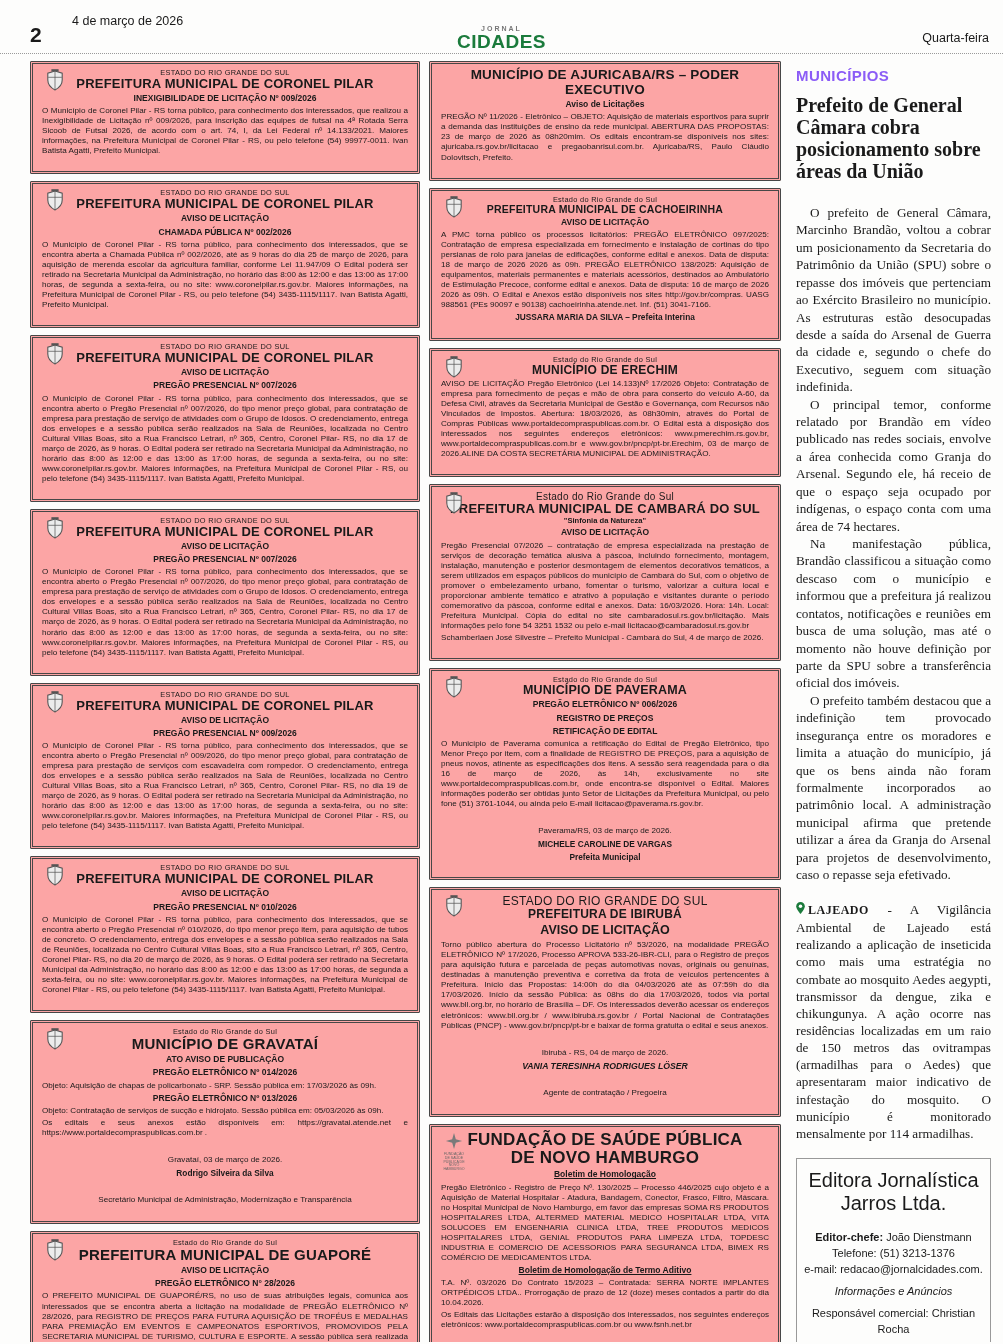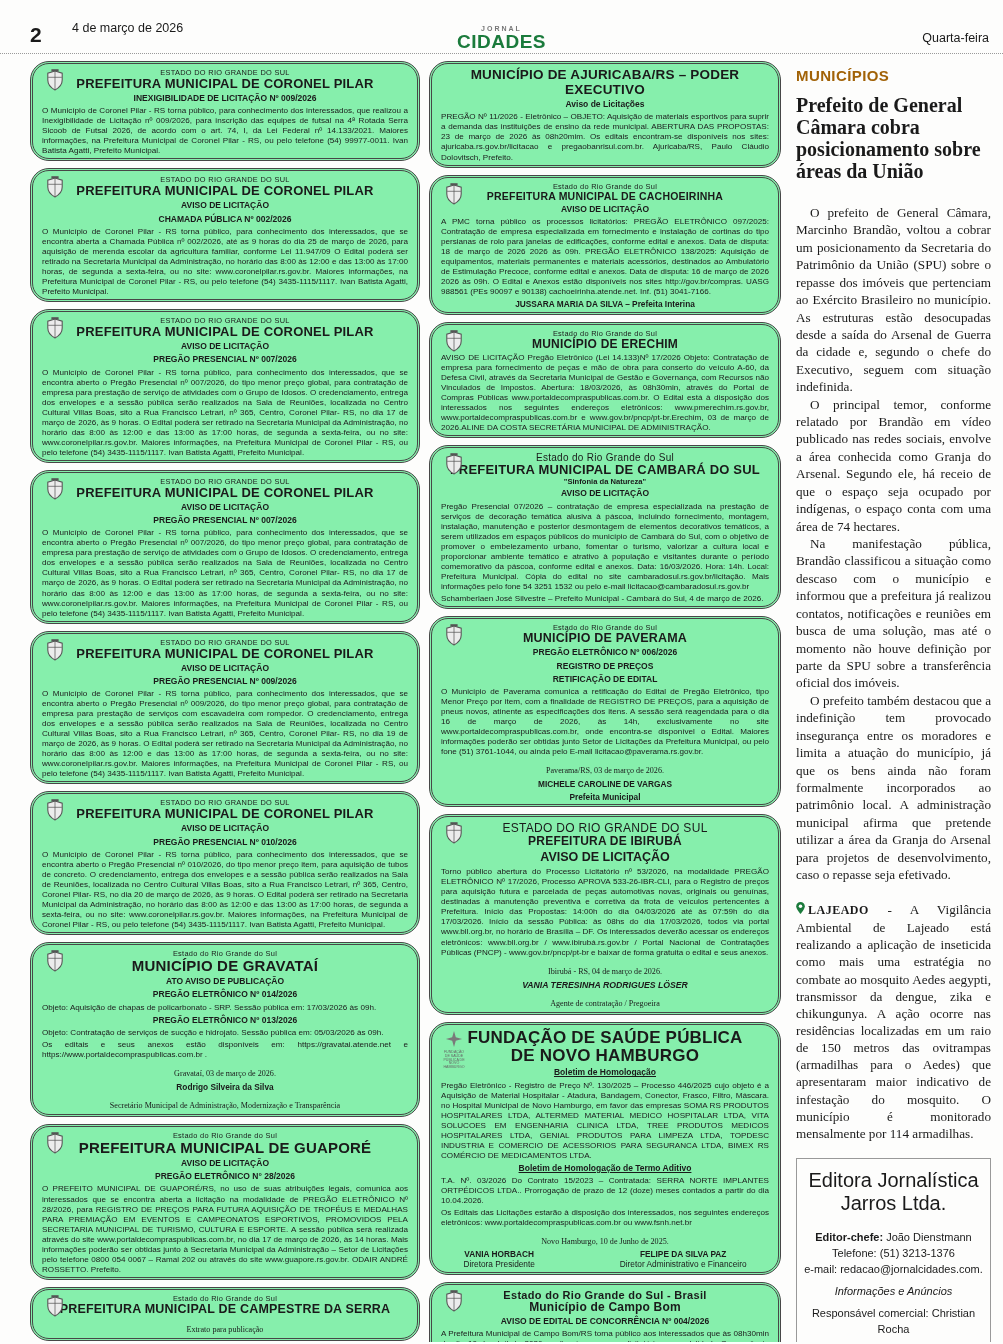--- a/index.html
+++ b/index.html
@@ -2,44 +2,44 @@
 <html><head>
 <meta charset="utf-8">
 <style>
   * { margin:0; padding:0; box-sizing:border-box; }
   html,body { width:1003px; height:1344px; background:#fdfdfc; overflow:hidden;
               font-family:"Liberation Sans", sans-serif; color:#1a1a1a; }
   
   .pg-header { position:relative; height:54px; padding:24px 14px 4px 30px;
                border-bottom:1px dotted #9a9a9a; }
   .pg-num { position:absolute; left:30px; bottom:6px; font-size:21px; font-weight:bold; }
-  .pg-date { position:absolute; left:72px; bottom:18px; font-size:12.5px; }
+  .pg-date { position:absolute; left:72px; bottom:25px; font-size:12.5px; }
   .pg-weekday { position:absolute; right:14px; bottom:8px; font-size:12.5px; }
   .masthead { position:absolute; left:0; right:0; bottom:2px; text-align:center; line-height:1; }
   .masthead .jornal { font-size:7px; letter-spacing:2px; color:#777; font-weight:bold; }
   .masthead .cidades { font-size:19px; font-weight:bold; letter-spacing:.5px; }
   
   .cols { display:flex; gap:9px; padding:7px 8px 0 30px; height:1288px; overflow:hidden; }
   .col-left { width:390px; flex:none; }
   .col-mid  { width:352px; flex:none; }
   .col-right{ flex:1; padding:2px 4px 0 6px; }
   
-  .notice { position:relative; border:3px double #474747; border-radius:19px;
-            padding:4px 9px 2px; margin-bottom:7px; background:#86efac; }
+  .notice { position:relative; border:3px double #474747; border-radius:1px;
+            padding:4px 9px 15px; margin-bottom:7px; background:#fca5a5; }
   .crest { position:absolute; left:9px; top:5px; width:26px; text-align:center; line-height:1; }
   .crest-cap { font-size:3.6px; color:#666; line-height:1.1; }
   .n-head { text-align:center; margin-bottom:2px; }
   .n-pre { font-size:7.4px; letter-spacing:.3px; }
   .n-org { font-size:13px; font-weight:bold; line-height:1.08; letter-spacing:.2px; }
   .n-tag { font-size:7.6px; font-weight:bold; }
   .n-h  { font-size:8.5px; font-weight:bold; text-align:center; line-height:1.32; margin-top:2px; }
   .n-hu { font-size:8.5px; font-weight:bold; text-align:center; line-height:1.32; margin-top:2px; text-decoration:underline; }
   .n-H  { font-size:12.5px; font-weight:bold; text-align:center; line-height:1.2; margin-top:1px; }
   .n-p { font-size:8.1px; line-height:1.24; text-align:justify; margin-top:2px; }
-  .n-c { font-size:8.1px; text-align:center; line-height:1.3; margin-top:9px;font-family:Liberation Serif, serif; }
+  .n-c { font-size:8.1px; text-align:center; line-height:1.3; margin-top:17px; }
   .n-cb { font-size:8.3px; font-weight:bold; text-align:center; line-height:1.3; margin-top:2px; }
   .n-ci { font-size:8.7px; font-weight:bold; font-style:italic; text-align:center; margin-top:3px; }
   .sigrow { display:flex; justify-content:space-around; margin-top:1px;gap:40px; }
   .sig { text-align:center; font-size:8.3px; line-height:1.3; }
   .sig .sname { font-weight:bold; }
   
   .sec-label { font-size:15px; font-weight:bold; letter-spacing:.4px; margin:4px 0 10px; }
   .art-title { font-family:"Liberation Serif", serif; font-size:20px; font-weight:bold;
                line-height:1.1; margin-bottom:22px; }
   .art-body p { font-family:"Liberation Serif", serif; font-size:13.2px; line-height:1.32;
@@ -316,21 +316,21 @@
           </svg></div>
         <div class="n-head">
           <div class="n-pre" style="font-size: 11px; font-weight: bold;">Estado do Rio Grande do Sul - Brasil</div>
           <div class="n-org" style="white-space: pre-line; font-size: 12px; text-align: center;">Município de Campo Bom</div>
         </div>
         <div class="n-h">AVISO DE EDITAL DE CONCORRÊNCIA Nº 004/2026</div>
         <div class="n-p">A Prefeitura Municipal de Campo Bom/RS torna público aos interessados que às 08h30min do dia 10 de abril de 2026, realizará o processo licitatório na modalidade Concorrência para Contratação de empresa para prestação de serviços de perfuração e instalação de poços tubulares profundos. O edital estará disponível em nossa página na internet, no endereço eletrônico www.campobom.rs.gov.br, na Aba COMPRAS E LICITAÇÕES, e diretamente no site . Maiores informações na Divisão de Licitação ewww.portaldecompraspublicas.com.br Contratos da Prefeitura Municipal, sito à Avenida Independência, 800, 1° andar, Centro, Campo Bom/RS. GIOVANI BATISTA FELTES, Prefeito Municipal.</div>
       </div>
     </div>
   <div class="col-right">
-    <div class="sec-label" id="sec-label" style="color: #a16207;">MUNICÍPIOS</div>
+    <div class="sec-label" id="sec-label" style="color: #8b5cf6;">MUNICÍPIOS</div>
     <div class="art-title">Prefeito de General Câmara cobra posicionamento sobre áreas da União</div>
     <div class="art-body" id="art-body">
         <p>O prefeito de General Câmara, Marcinho Brandão, voltou a cobrar um posicionamento da Secretaria do Patrimônio da União (SPU) sobre o repasse dos imóveis que pertenciam ao Exército Brasileiro no município. As estruturas estão desocupadas desde a saída do Arsenal de Guerra da cidade e, segundo o chefe do Executivo, seguem com situação indefinida.</p>
         <p>O principal temor, conforme relatado por Brandão em vídeo publicado nas redes sociais, envolve a área conhecida como Granja do Arsenal. Segundo ele, há receio de que o espaço seja ocupado por indígenas, o espaço conta com uma área de 74 hectares.</p>
         <p>Na manifestação pública, Brandão classificou a situação como descaso com o município e informou que a prefeitura já realizou contatos, notificações e reuniões em busca de uma solução, mas até o momento não houve definição por parte da SPU sobre a transferência oficial dos imóveis.</p>
         <p>O prefeito também destacou que a indefinição tem provocado insegurança entre os moradores e limita a atuação do município, já que os bens ainda não foram formalmente incorporados ao patrimônio local. A administração municipal afirma que pretende utilizar a área da Granja do Arsenal para projetos de desenvolvimento, caso o repasse seja efetivado.</p>
       </div>
     <div class="brief">
       <span class="pin" id="pin-icon"><svg width="9" height="12" viewBox="0 0 10 14">
             <path d="M5 0 C2.2 0 0 2.2 0 5 C0 8.5 5 14 5 14 C5 14 10 8.5 10 5 C10 2.2 7.8 0 5 0 Z" fill="#1b7b3c"></path>

